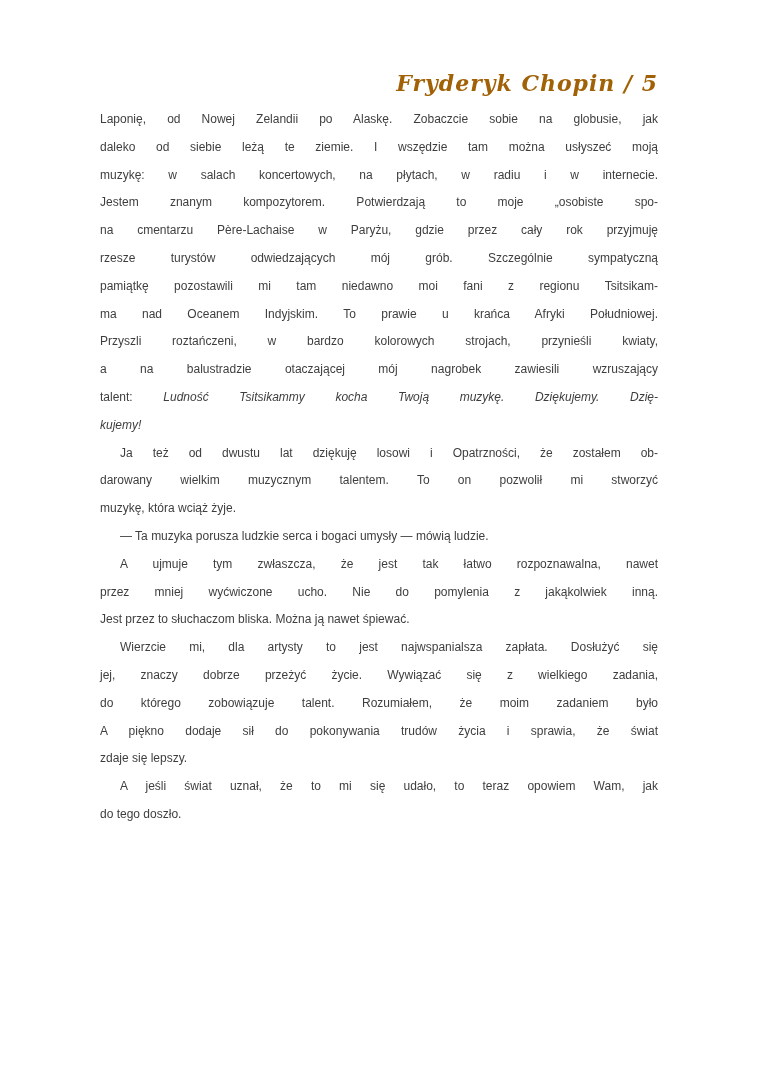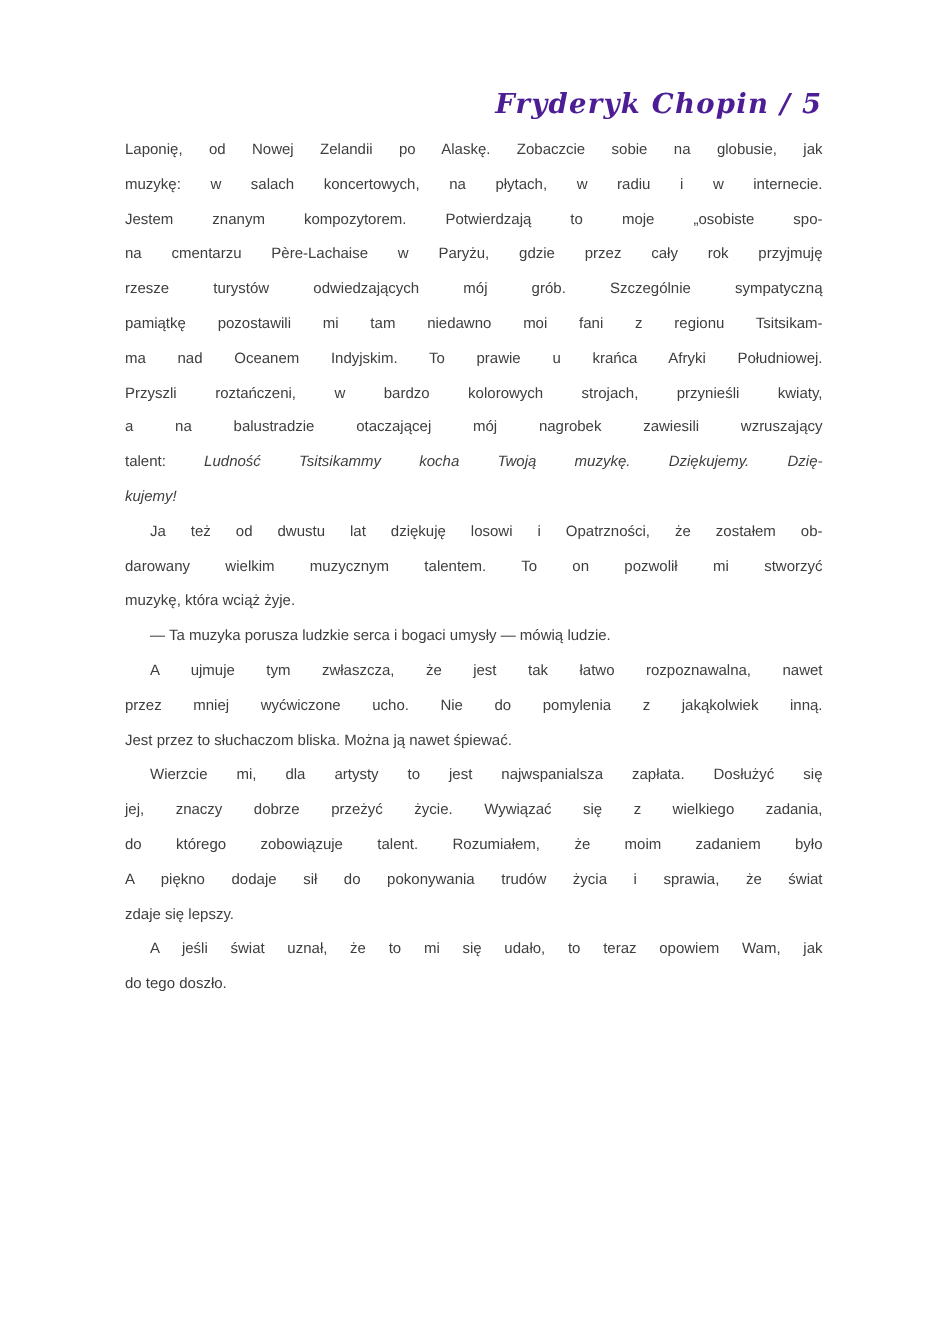--- a/index.html
+++ b/index.html
@@ -21,21 +21,21 @@
     left: 100px;
     width: 558px;
     text-align: right;
   }
   .header-title {
     font-family: "DejaVu Serif", serif;
     font-style: italic;
     font-weight: bold;
     font-size: 22px;
     letter-spacing: 1px;
-    color: #4c1d95;
+    color: #a16207;
     text-align: right;
   }
   .body-text {
     position: absolute;
     top: 106px;
     left: 100px;
     width: 558px;
     font-size: 12px;
     line-height: 27.8px;
     color: #3e3e3e;
@@ -58,20 +58,21 @@
 </style>
 </head>
 <body>
 
 <div class="page">
   <div class="header">
     <span class="header-title">Fryderyk Chopin / 5</span>
   </div>
   <div class="body-text">
       <div class="line"><span>Laponię, od Nowej Zelandii po Alaskę. Zobaczcie sobie na globusie, jak</span></div>
+      <div class="line"><span>daleko od siebie leżą te ziemie. I wszędzie tam można usłyszeć moją</span></div>
       <div class="line"><span>muzykę: w salach koncertowych, na płytach, w radiu i w internecie.</span></div>
       <div class="line"><span>Jestem znanym kompozytorem. Potwierdzają to moje „osobiste spo-</span></div>
       <div class="line"><span>na cmentarzu Père-Lachaise w Paryżu, gdzie przez cały rok przyjmuję</span></div>
       <div class="line"><span>rzesze turystów odwiedzających mój grób. Szczególnie sympatyczną</span></div>
       <div class="line"><span>pamiątkę pozostawili mi tam niedawno moi fani z regionu Tsitsikam-</span></div>
       <div class="line"><span>ma nad Oceanem Indyjskim. To prawie u krańca Afryki Południowej.</span></div>
       <div class="line"><span>Przyszli roztańczeni, w bardzo kolorowych strojach, przynieśli kwiaty,</span></div>
       <div class="line"><span>a na balustradzie otaczającej mój nagrobek zawiesili wzruszający</span></div>
       <div class="line"><span>talent: </span><span class="italic">Ludność Tsitsikammy kocha Twoją muzykę. Dziękujemy. Dzię-</span></div>
       <div class="line last"><span class="italic">kujemy!</span></div>

